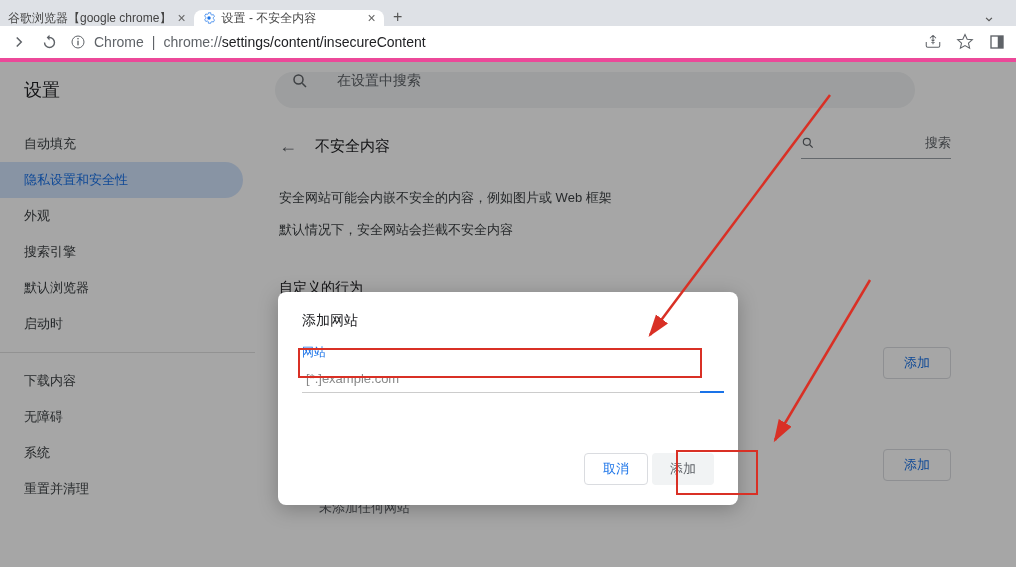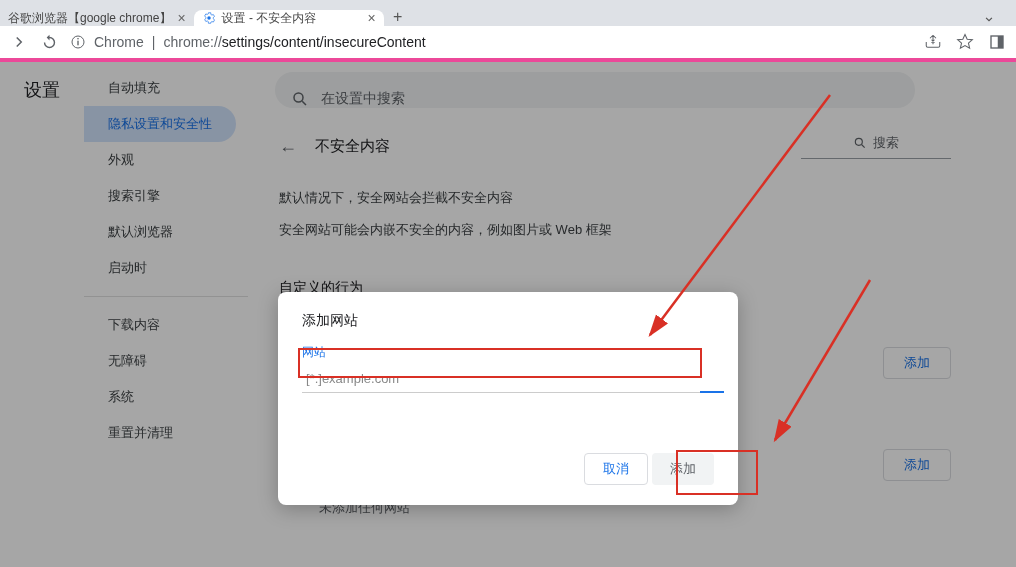--- a/index.html
+++ b/index.html
@@ -19,36 +19,36 @@
     .nav-ic { width: 18px; height: 18px; color: #5f6368; display: flex; align-items: center; justify-content: center; }
     .url-area { flex: 1; display: flex; align-items: center; gap: 8px; font-size: 14px; color: #5f6368; }
     .url-area .url-path { color: #202124; }
     .addr-right { display: flex; gap: 14px; align-items: center; color: #5f6368; }
 
     
     .main-wrap { position: relative; display: flex; height: calc(100% - 62px); }
     .overlay { position: absolute; inset: 0; background: rgba(0,0,0,0.35); z-index: 5; }
 
     
-    .side-col { width: 255px; background: #fff; display: flex; flex-direction: row; }
+    .side-col { width: 255px; background: #fff; display: flex; flex-direction: column; }
     .settings-header { height: 56px; display: flex; align-items: center; padding: 0 24px; font-size: 18px; color: #202124; }
     .side-items { padding: 8px 0; overflow-y: auto; }
     .side-item { height: 36px; display: flex; align-items: center; padding: 0 24px; font-size: 13px; color: #3c4043; border-radius: 0 18px 18px 0; margin-right: 12px; }
     .side-item.active { background: #d2e3fc; color: #1a73e8; }
     .side-divider { height: 1px; background: #e0e0e0; margin: 10px 0; }
 
     
     .content-col { flex: 1; display: flex; flex-direction: column; }
     .search-row { height: 56px; display: flex; align-items: center; padding: 0 20px; }
-    .search-box { background: #f1f3f4; border-radius: 20px; height: 36px; flex: 1; max-width: 640px; display: flex; align-items: flex-end; padding: 0 16px; gap: 12px; color: #5f6368; font-size: 14px; }
+    .search-box { background: #f1f3f4; border-radius: 20px; height: 36px; flex: 1; max-width: 640px; display: flex; align-items: flex-start; padding: 0 16px; gap: 28px; color: #5f6368; font-size: 14px; }
     .content-body { padding: 16px 24px; max-width: 720px; }
     .content-header { display: flex; align-items: center; gap: 18px; margin-bottom: 30px; }
     .back-ic { color: #5f6368; font-size: 18px; }
     .page-title { font-size: 15px; color: #202124; flex: 1; }
-    .search-small { display: flex; align-items: center; gap: 6px; font-size: 13px; color: #5f6368; border-bottom: 1px solid #9aa0a6; padding-bottom: 6px; width: 150px; justify-content: center; margin-left: auto; }
+    .search-small { display: flex; align-items: center; gap: 6px; font-size: 13px; color: #5f6368; border-bottom: 1px solid #9aa0a6; padding-bottom: 6px; width: 150px; justify-content: space-between; margin-left: auto; }
     .desc { font-size: 13px; color: #3c4043; margin-bottom: 14px; }
 
     .section-label { font-size: 14px; color: #202124; margin-top: 40px; margin-bottom: 20px; }
     .row-with-btn { display: flex; align-items: center; margin-bottom: 18px; }
     .row-label { font-size: 13px; color: #3c4043; flex: 1; }
     .add-btn { border: 1px solid #dadce0; background: #fff; color: #1a73e8; font-size: 13px; padding: 6px 20px; border-radius: 4px; }
     .empty-text { font-size: 13px; color: #5f6368; padding-left: 40px; }
 
     
     .dialog-backdrop { position: absolute; inset: 0; z-index: 10; display: flex; align-items: flex-start; justify-content: center; padding-top: 292px; pointer-events: none; }
@@ -181,22 +181,22 @@
         <span class="back-ic">←</span>
         <span class="page-title">不安全内容</span>
         <div class="search-small">
           <svg width="14" height="14" viewBox="0 0 24 24">
               <circle cx="10" cy="10" r="6" fill="none" stroke="#5f6368" stroke-width="2"></circle>
               <line x1="15" y1="15" x2="20" y2="20" stroke="#5f6368" stroke-width="2"></line>
             </svg>
           <span>搜索</span>
         </div>
       </div>
+      <div class="desc">安全网站可能会内嵌不安全的内容，例如图片或 Web 框架</div>
       <div class="desc">默认情况下，安全网站会拦截不安全内容</div>
-      <div class="desc">安全网站可能会内嵌不安全的内容，例如图片或 Web 框架</div>
 
       <div class="section-label">自定义的行为</div>
 
       <div class="row-with-btn" style="margin-top:50px">
         <span class="row-label"></span>
         <button class="add-btn">添加</button>
       </div>
 
       <div class="row-with-btn" style="margin-top:70px">
         <span class="row-label"></span>

